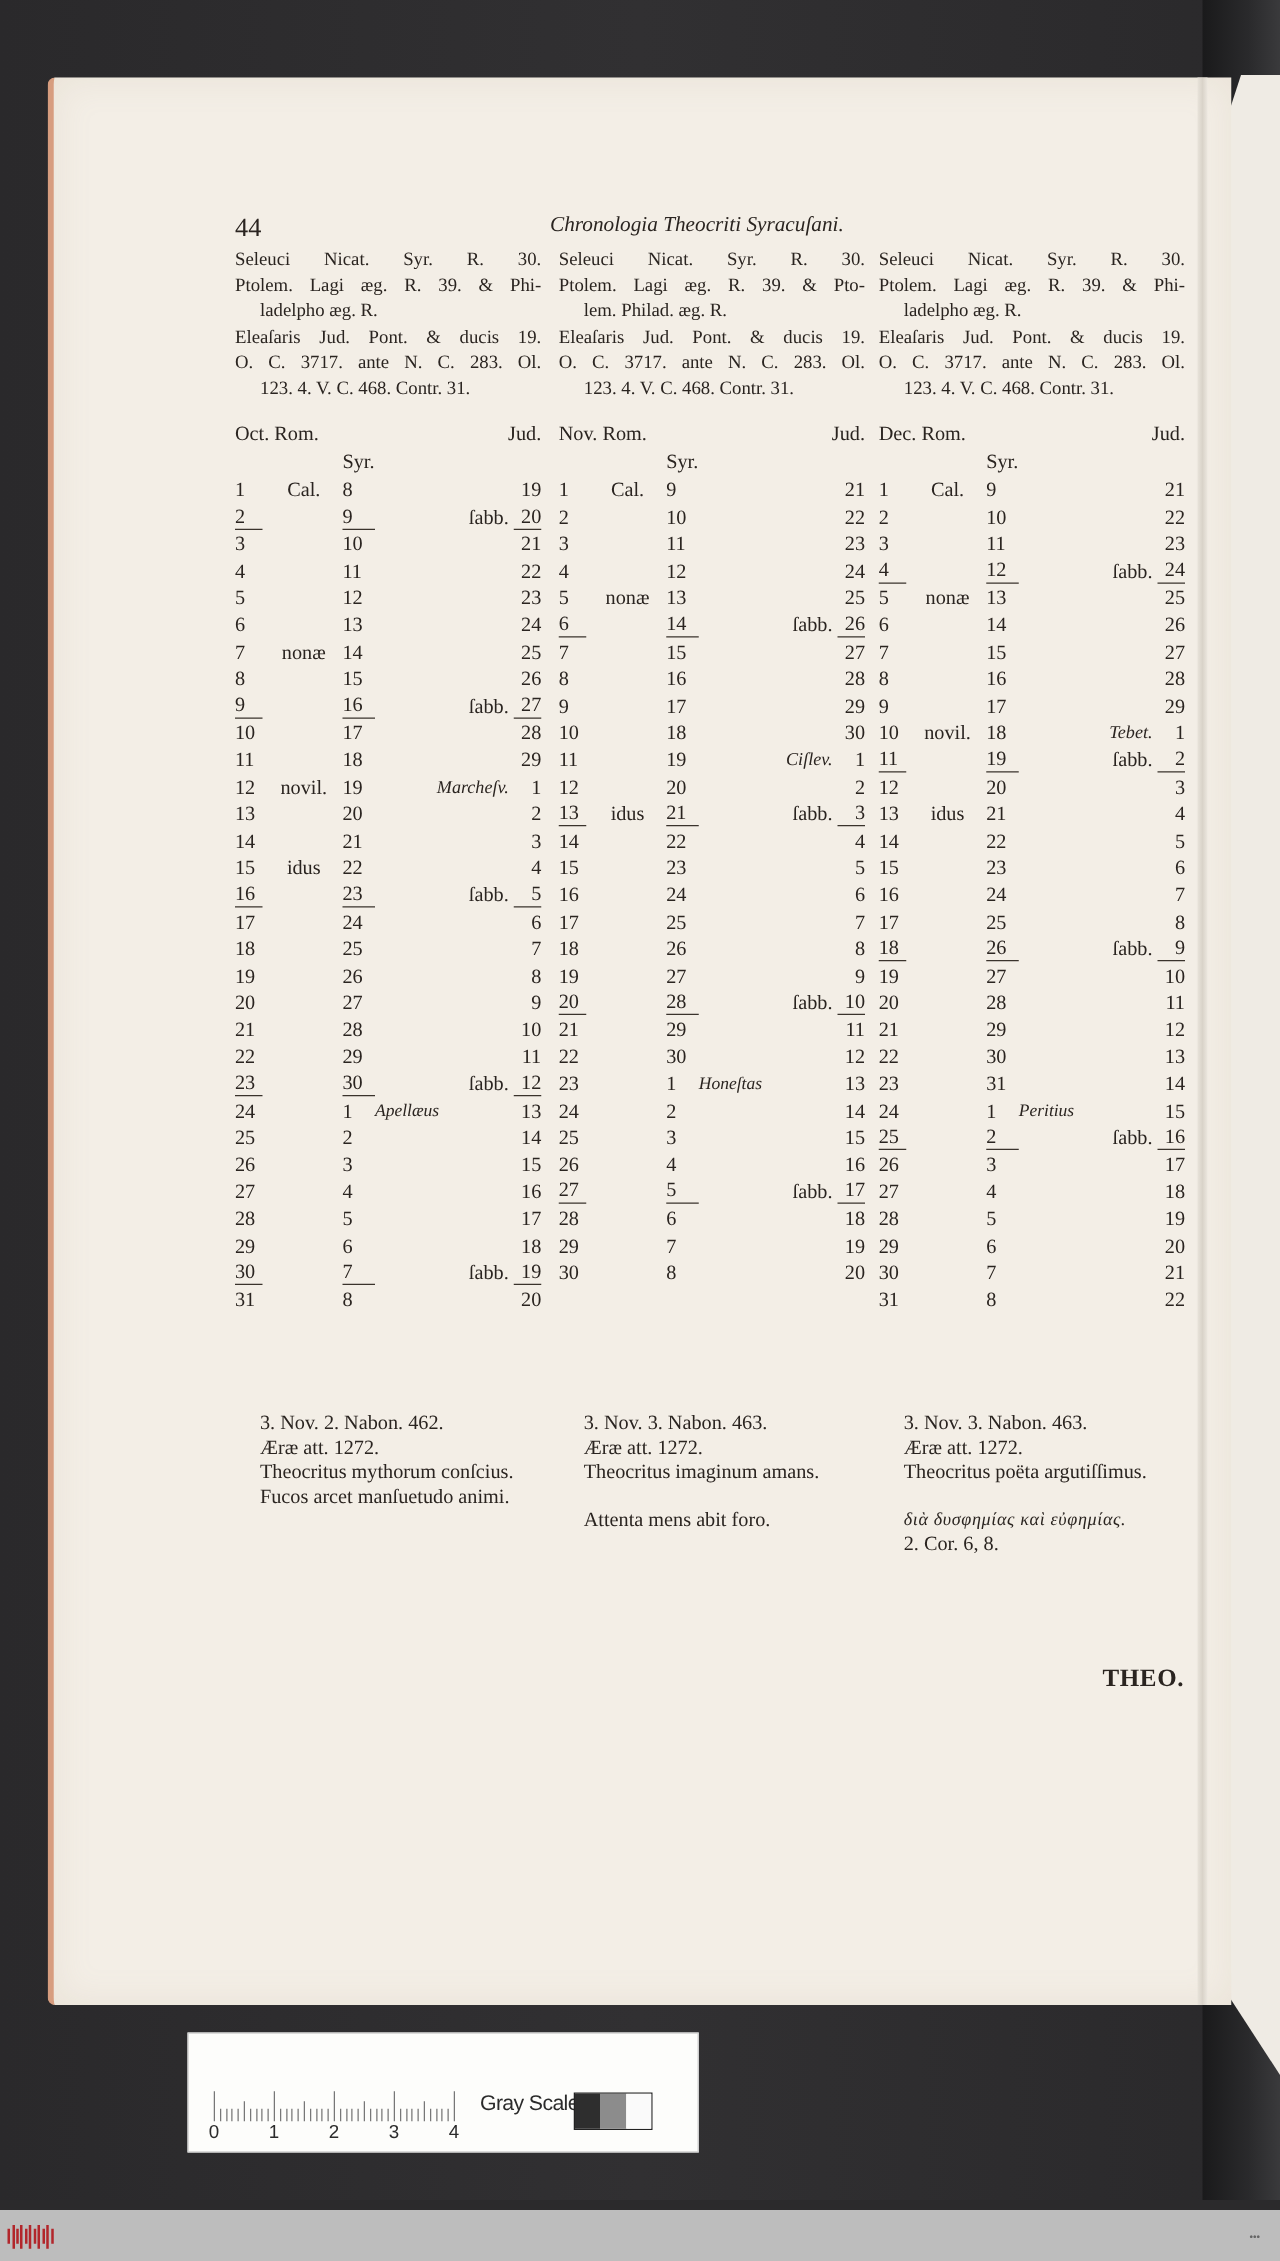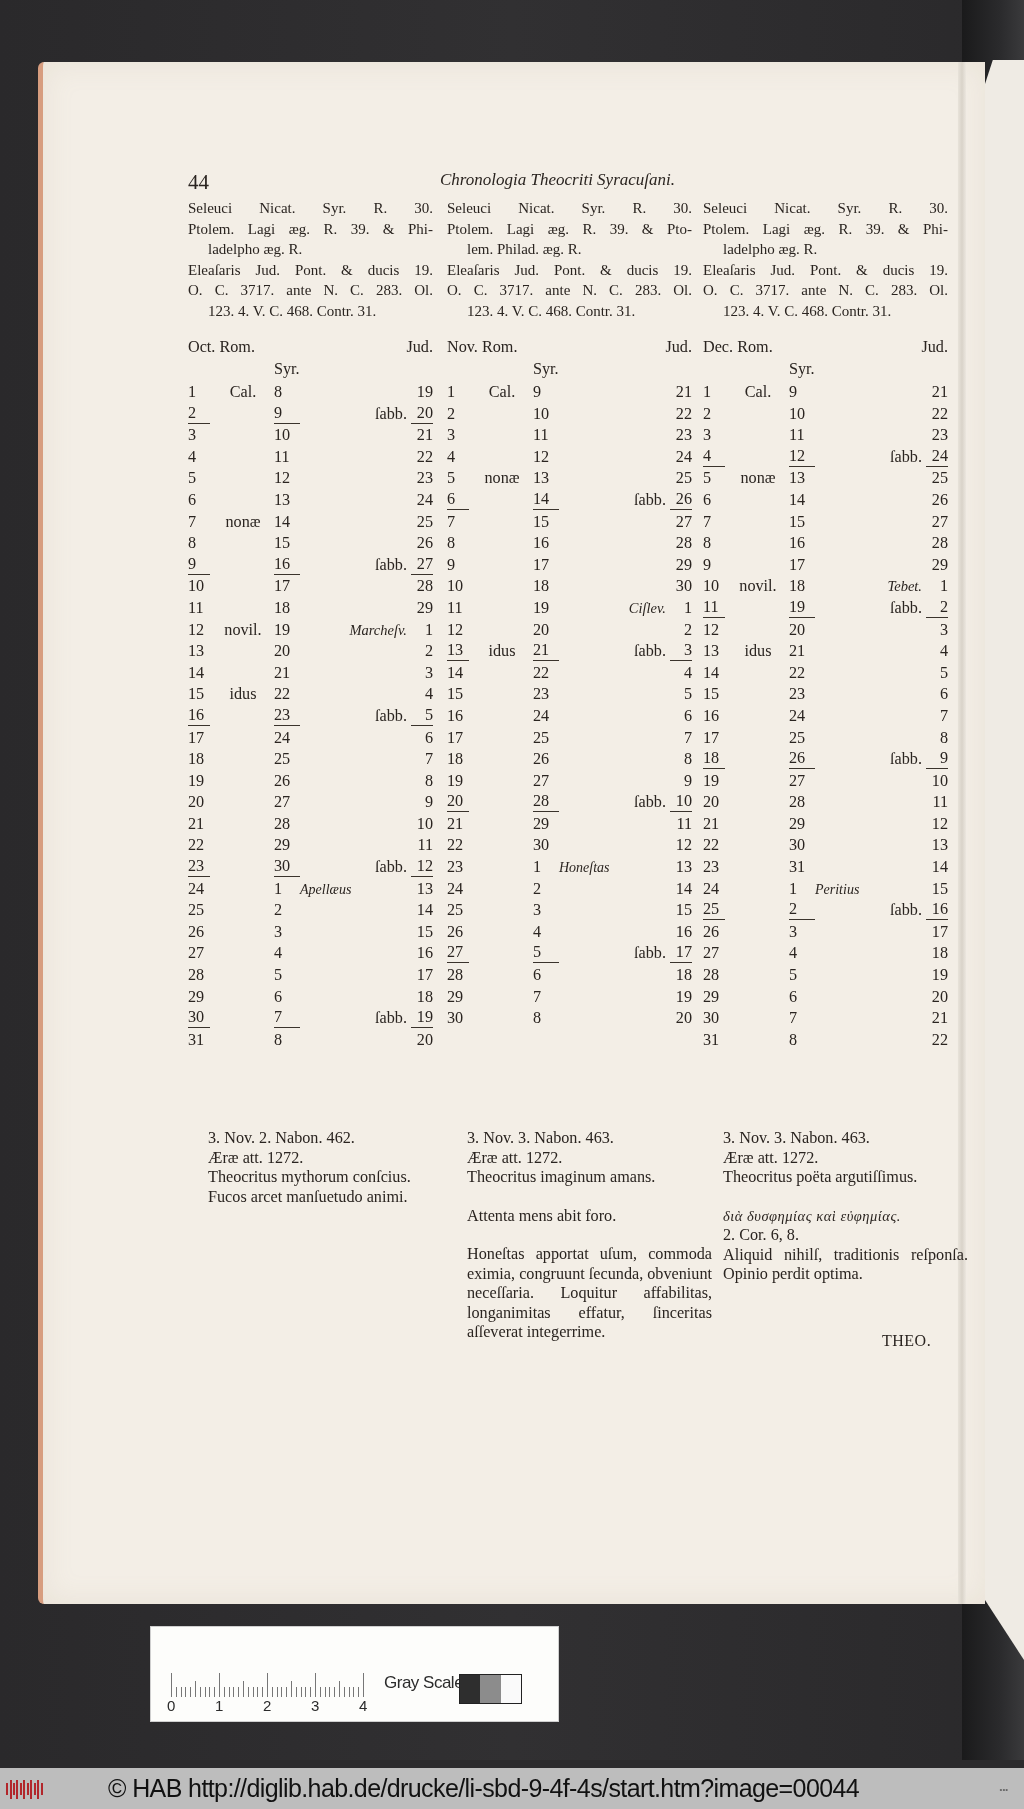--- a/index.html
+++ b/index.html
@@ -69,21 +69,21 @@
   .row.rule .c-syr { width:26px; }
   .row.rule .c-rom { width:22px; }
 
   .notes {
     position:absolute; top:1129px; font-size:16.2px; line-height:19.5px; width:245px;margin-left:20px;
   }
   .n1 { left:188px; } .n2 { left:447px; } .n3 { left:703px; }
   .notes p { margin:0; }
   .notes .gap { height:19px; }
   .greek { font-style:italic; font-size:14.5px; letter-spacing:0.5px; }
-  .catchword { position:absolute; left:882px; top:1332px; font-size:16px; font-weight:normal; letter-spacing:0.5px; }
+  .catchword { position:absolute; left:882px; top:1332px; font-size:20px; font-weight:bold; letter-spacing:0.5px; }
 
   .label-card {
     position:absolute; left:150px; top:1626px; width:407px; height:94px;
     background:#fdfdfb; border:1px solid #cfcfcf;
     font-family:"Liberation Sans", sans-serif; color:#2b2b2b;
   }
   .label-title {
     position:absolute; left:22px; top:10px;
     font-family:"Liberation Serif", serif; font-weight:bold; font-size:20px; letter-spacing:-0.2px;
   }
@@ -908,30 +908,28 @@
   <p class="just-multi" style="text-align:justify">Theocritus mythorum conſcius.</p>
   <p style="text-align:justify">Fucos arcet manſuetudo animi.</p>
 </div>
 <div class="notes n2">
   <p>3. Nov. 3. Nabon. 463.</p>
   <p>Æræ att. 1272.</p>
   <p>Theocritus imaginum amans.</p>
   <div class="gap"></div>
   <p>Attenta mens abit foro.</p>
   <div class="gap"></div>
-  <p style="text-align:justify">Honeſtas apportat uſum, commoda eximia, congruunt ſecunda, obveniunt neceſſaria. Loquitur affabilitas, longanimitas effatur, ſinceritas aſſeverat integerrime.</p>
 </div>
 <div class="notes n3">
   <p>3. Nov. 3. Nabon. 463.</p>
   <p>Æræ att. 1272.</p>
   <p>Theocritus poëta argutiſſimus.</p>
   <div class="gap"></div>
   <p class="greek">διὰ δυσφημίας καὶ εὐφημίας.</p>
   <p>2. Cor. 6, 8.</p>
-  <p style="text-align:justify">Aliquid nihilſ, traditionis reſponſa. Opinio perdit optima.</p>
 </div>
 
 <div class="catchword">THEO.</div>
 
 <div class="label-card">
   <div class="ruler" id="ruler">
       <div class="tick" style="left: 0px; height: 24px;"></div>
       <div class="tick" style="left: 4.8px; height: 10px;"></div>
       <div class="tick" style="left: 9.6px; height: 10px;"></div>
       <div class="tick" style="left: 14.4px; height: 10px;"></div>
@@ -995,15 +993,14 @@
       <i style="left: 7px; height: 12px; top: 7px; background: rgb(178, 38, 43);"></i>
       <i style="left: 10px; height: 19px; top: 3.5px; background: rgb(178, 38, 43);"></i>
       <i style="left: 14px; height: 12px; top: 7px; background: rgb(178, 38, 43);"></i>
       <i style="left: 17px; height: 19px; top: 3.5px; background: rgb(178, 38, 43);"></i>
       <i style="left: 21px; height: 12px; top: 7px; background: rgb(178, 38, 43);"></i>
       <i style="left: 24px; height: 19px; top: 3.5px; background: rgb(178, 38, 43);"></i>
       <i style="left: 28px; height: 12px; top: 7px; background: rgb(178, 38, 43);"></i>
       <i style="left: 31px; height: 19px; top: 3.5px; background: rgb(178, 38, 43);"></i>
       <i style="left: 35px; height: 12px; top: 7px; background: rgb(178, 38, 43);"></i>
     </div>
-  <div class="footer-text">© HAB http://diglib.hab.de/drucke/li-sbd-9-4f-4s/start.htm?image=00044</div>
   <div class="footer-dots">•••</div>
 </div>
 
 </body></html>

